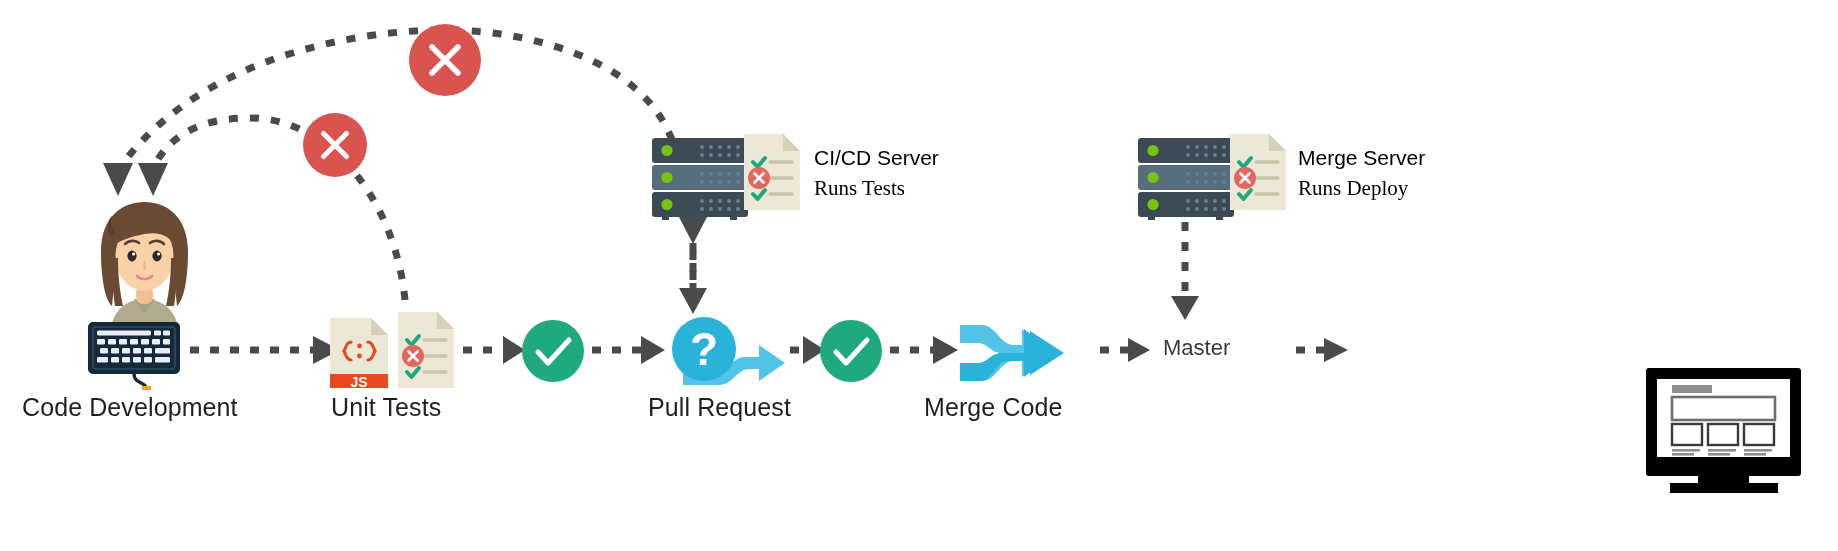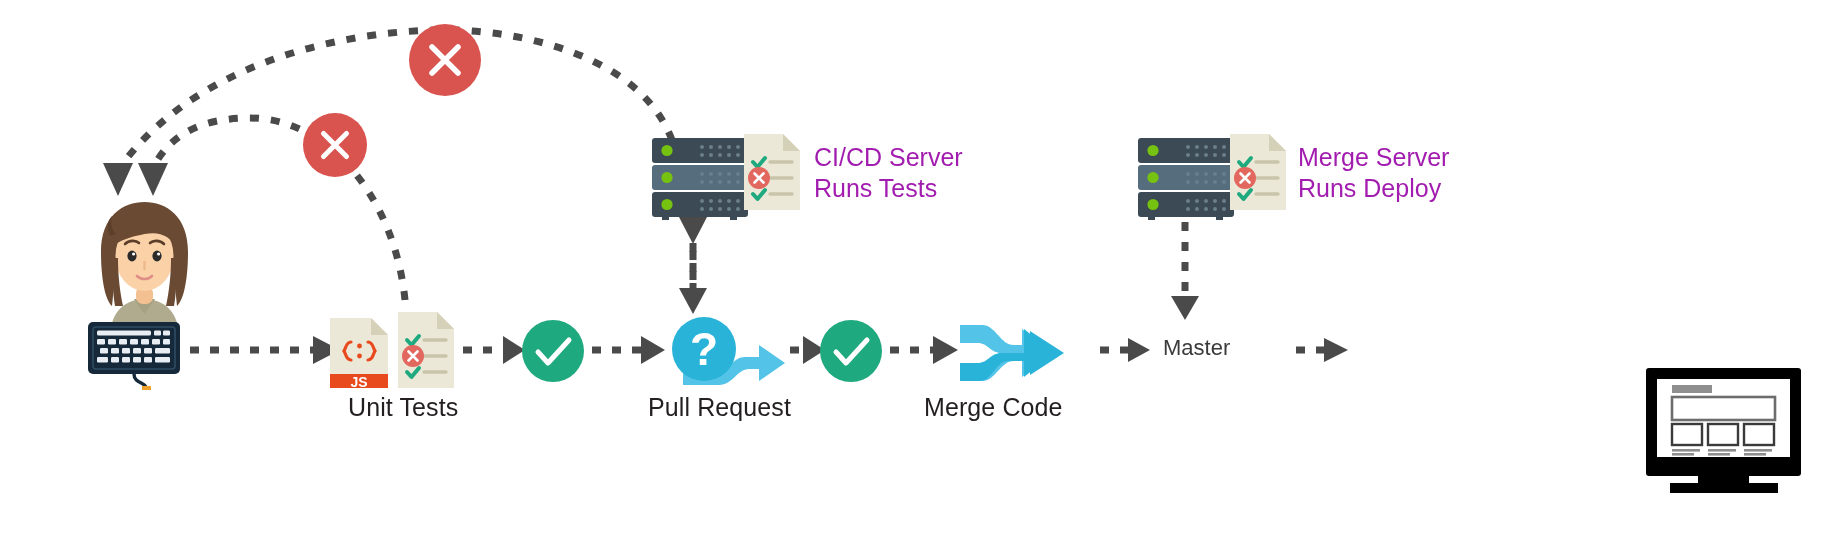--- a/index.html
+++ b/index.html
@@ -22,26 +22,26 @@
     font-family: "Liberation Sans", sans-serif;
     font-size: 25px;
     color: #231f20;
     white-space: nowrap;
     text-align: center;
     letter-spacing: 0.1px;
   }
   .server-label {
     position: absolute;
     font-family: "Liberation Sans", sans-serif;
-    font-size: 25px;
-    color: #a21caf;
+    font-size: 21px;
+    color: #000000;
     line-height: 31px;
     white-space: nowrap;
   }
-  .server-label .l2 { display:block; }
+  .server-label .l2 { display:block;font-family:Liberation Serif, serif; }
   .master-label {
     position: absolute;
     font-family: "Liberation Sans", sans-serif;
     font-size: 22px;
     color: #3a3a3a;
     white-space: nowrap;
   }
 
   
   .svgwrap { position: absolute; line-height: 0; }
@@ -386,17 +386,18 @@
         <rect x="26" y="85" width="22" height="2.6"></rect>
       <rect x="62" y="81" width="28" height="2.6"></rect>
         <rect x="62" y="85" width="22" height="2.6"></rect>
       <rect x="98" y="81" width="28" height="2.6"></rect>
         <rect x="98" y="85" width="22" height="2.6"></rect>
     </g>
     <rect x="52" y="108" width="51" height="13" fill="#000000"></rect>
     <rect x="24" y="115" width="108" height="10" fill="#000000"></rect>
   </svg>
 
-  <div class="step-label" style="left:348px;top:393px;">Unit Tests</div>
+  <div class="step-label" style="left:22px;top:393px;">Code Development</div>
+  <div class="step-label" style="left:331px;top:393px;">Unit Tests</div>
   <div class="step-label" style="left:648px;top:393px;text-align:center;">Pull Request</div>
   <div class="step-label" style="left:924px;top:393px;">Merge Code</div>
 
 </div>
 
 </body></html>

